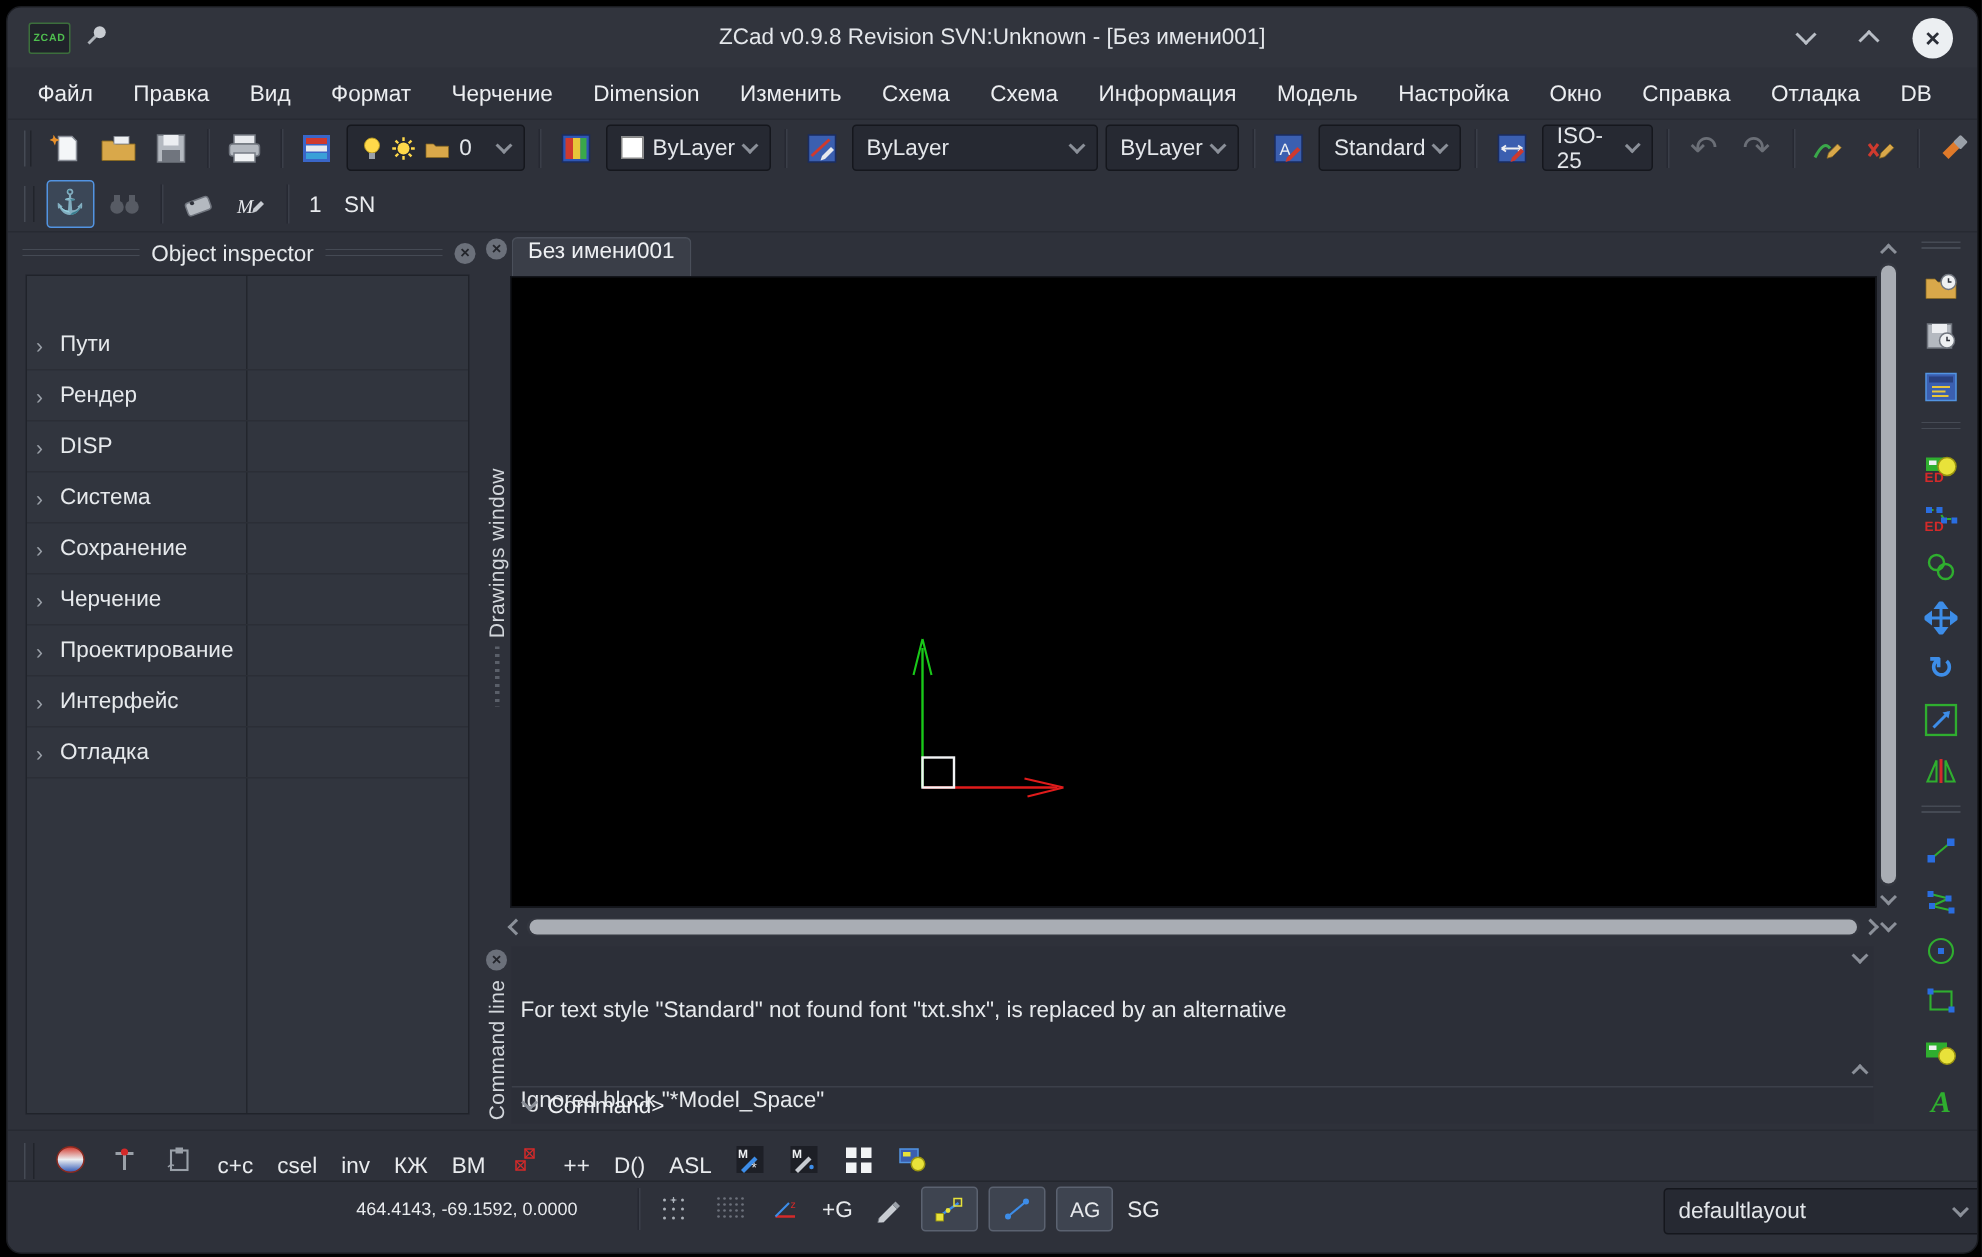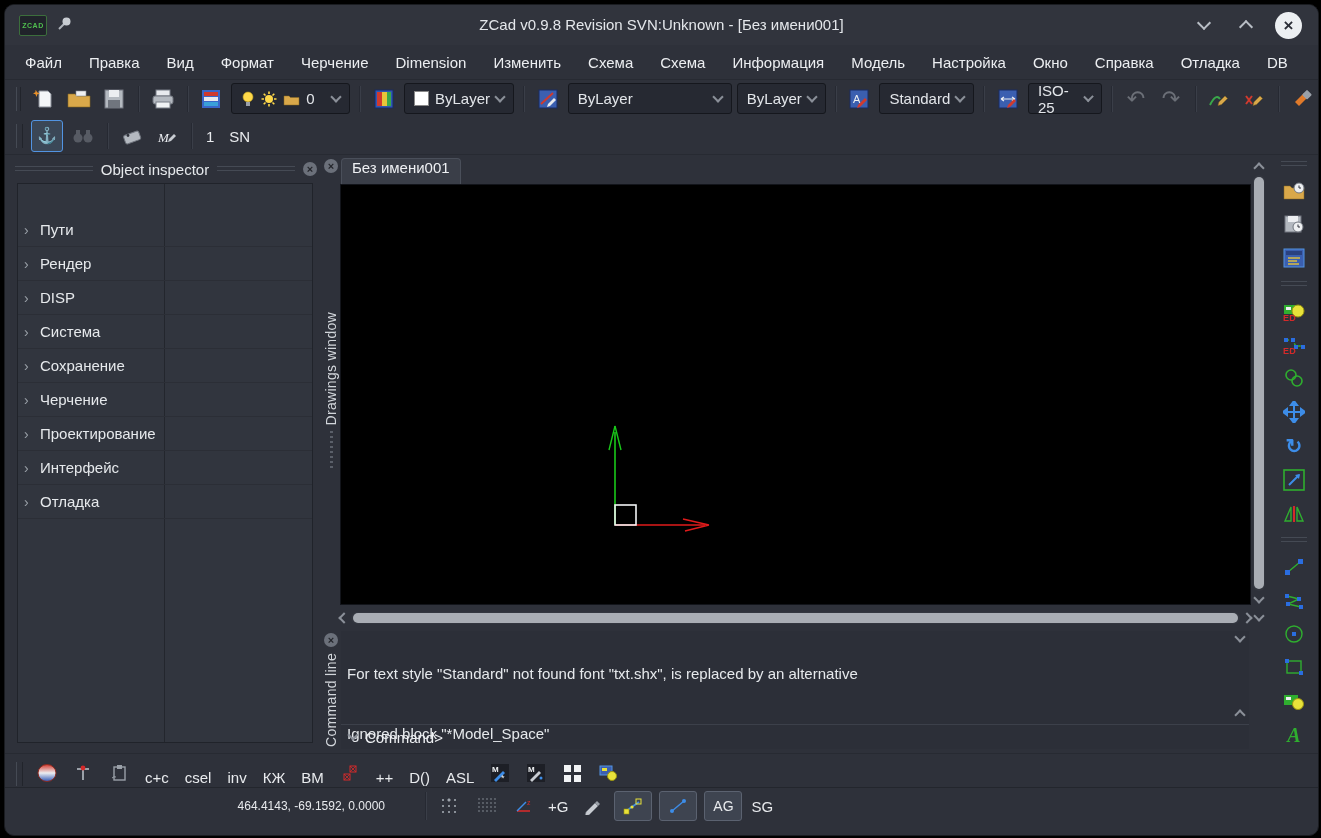--- a/index.html
+++ b/index.html
@@ -727,15 +727,19 @@
       <div class="sbtn">
         <svg width="18" height="18">
             <line x1="3" y1="14" x2="15" y2="4" stroke="#3d8de8" stroke-width="1.4"></line>
             <circle cx="3" cy="14" r="2" fill="#3d8de8"></circle>
             <circle cx="15" cy="4" r="2" fill="#3d8de8"></circle>
           </svg>
       </div>
       <div class="sbtn">AG</div>
       <span class="slabel">SG</span>
     </div>
+    <div class="combo layout-combo">
+      <span>defaultlayout</span>
+      <span class="chev down sm dim"></span>
+    </div>
   </div>
 
 </div>
 
 </body></html>

